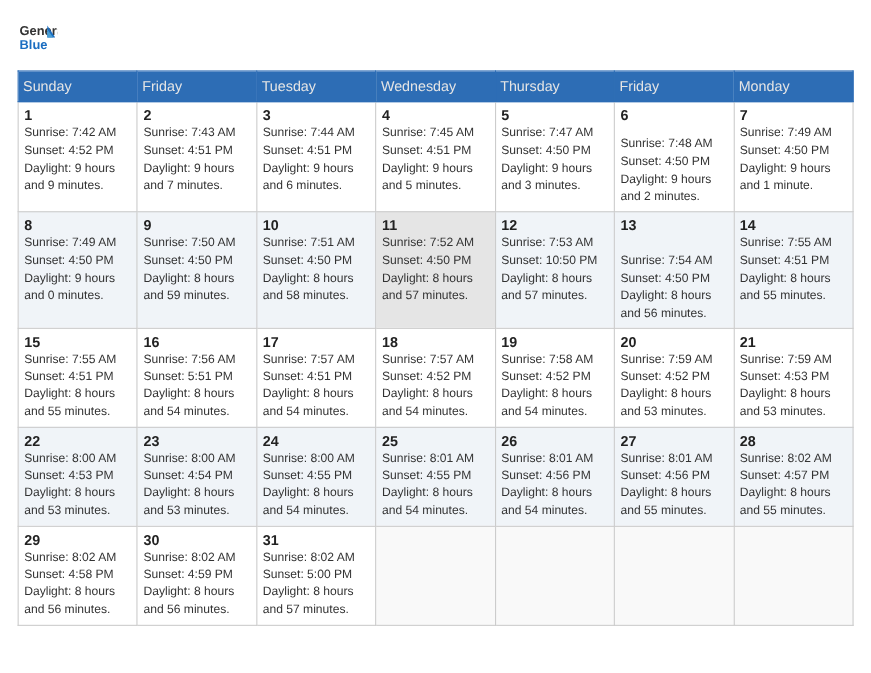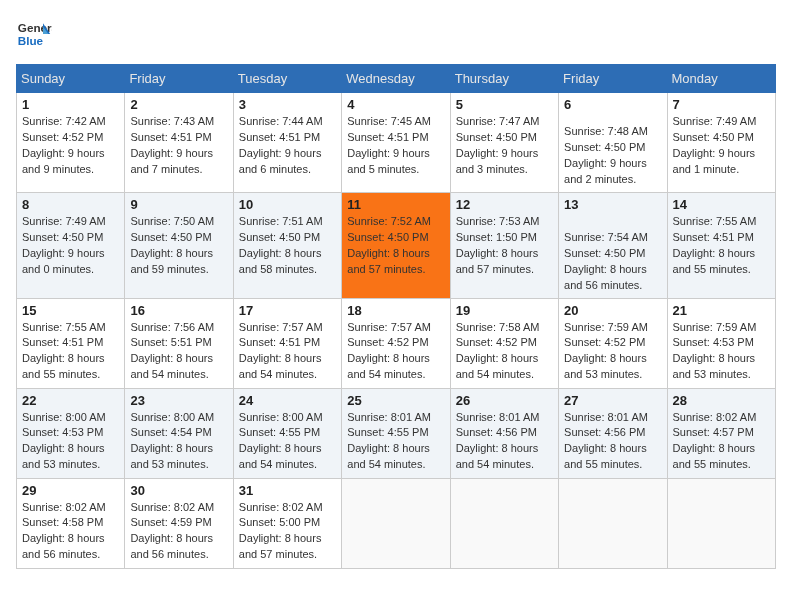--- a/index.html
+++ b/index.html
@@ -175,31 +175,31 @@
 Daylight: 8 hours
 and 59 minutes.</div>
         </td>
         <td style="background: rgb(240, 244, 248); margin-top: 23px;">
           <span class="day-num">10</span>
           <div class="day-info" style="white-space: pre-line;">Sunrise: 7:51 AM
 Sunset: 4:50 PM
 Daylight: 8 hours
 and 58 minutes.</div>
         </td>
-        <td style="background: #f97316;">
+        <td style="background: #e5e5e5;">
           <span class="day-num">11</span>
           <div class="day-info" style="white-space: pre-line;">Sunrise: 7:52 AM
 Sunset: 4:50 PM
 Daylight: 8 hours
 and 57 minutes.</div>
         </td>
         <td style="background: rgb(240, 244, 248);">
           <span class="day-num">12</span>
           <div class="day-info" style="white-space: pre-line;">Sunrise: 7:53 AM
-Sunset: 1:50 PM
+Sunset: 10:50 PM
 Daylight: 8 hours
 and 57 minutes.</div>
         </td>
         <td style="background: rgb(240, 244, 248);">
           <span class="day-num">13</span>
           <div class="day-info" style="white-space: pre-line; margin-top: 18px;">Sunrise: 7:54 AM
 Sunset: 4:50 PM
 Daylight: 8 hours
 and 56 minutes.</div>
         </td>

